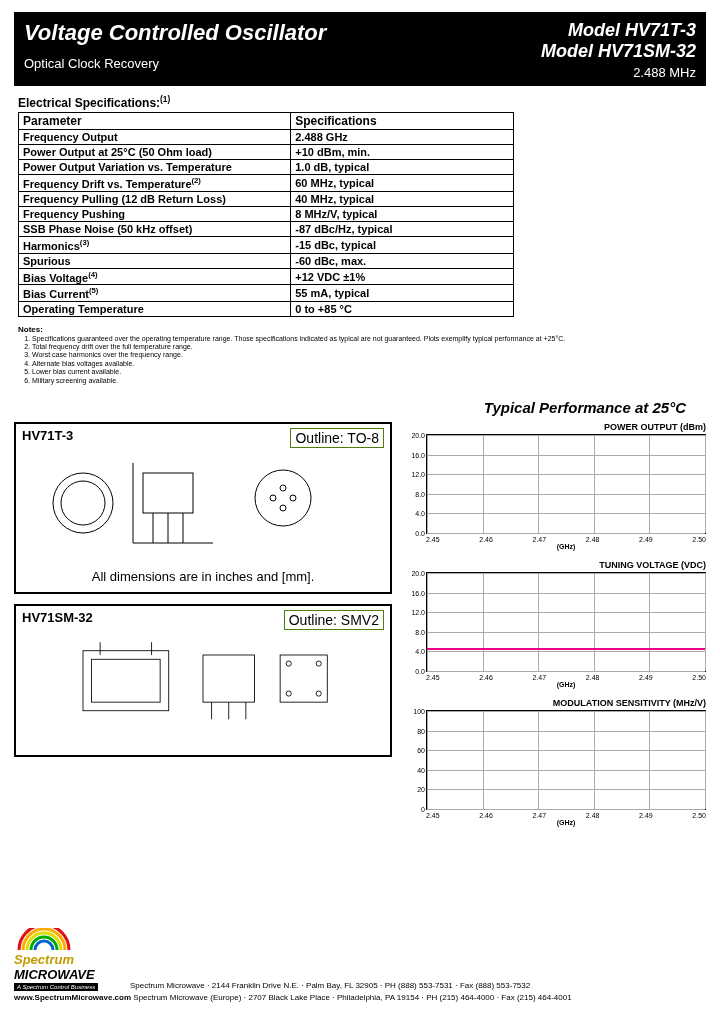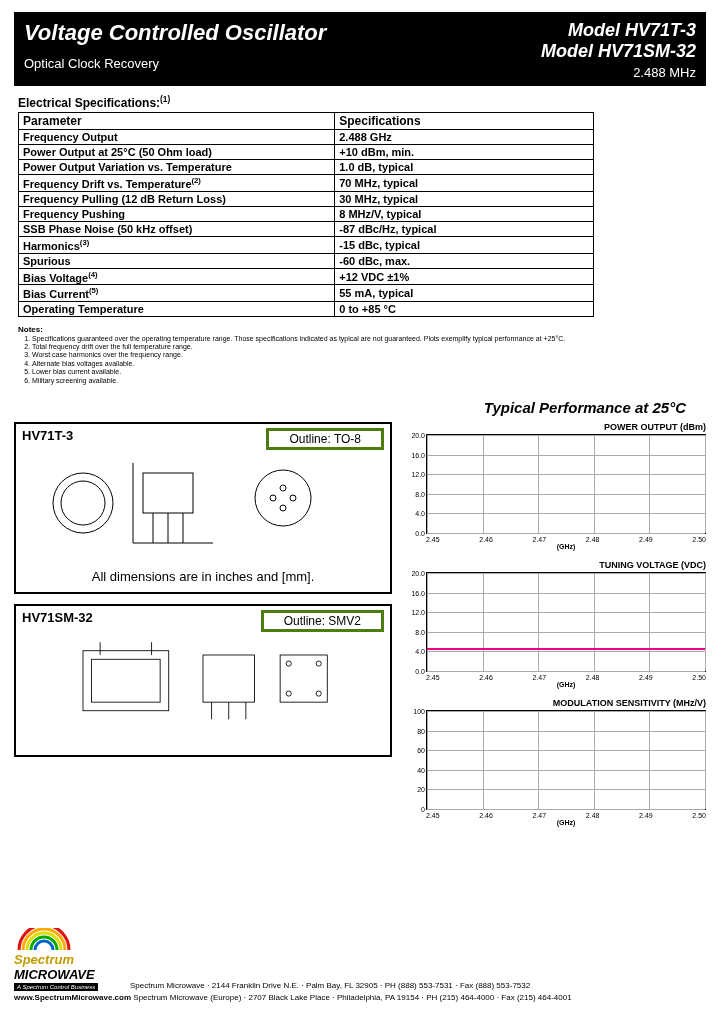--- a/index.html
+++ b/index.html
@@ -43,21 +43,21 @@
     font-size: 13px;
     margin-top: 4px;
   }
   .spec-heading {
     font-weight: bold;
     font-size: 12px;
     margin: 8px 0 2px 4px;
   }
   table.spec {
     border-collapse: collapse;
-    width: 576px;
+    width: 496px;
     margin-left: 4px;
   }
   table.spec td, table.spec th {
     border: 1px solid #000;
     padding: 1px 4px;
     font-size: 11px;
     font-weight: bold;
     text-align: left;
     background: #fff;
   }
@@ -87,23 +87,23 @@
     padding: 4px 6px 8px 6px;
     position: relative;
   }
   .dbox .dlabel {
     font-weight: bold;
     font-size: 13px;
   }
   .dbox .outline {
     position: absolute;
     right: 6px; top: 4px;
-    border: 3px solid #4d7c0f;
-    font-size: 12px;
-    padding: 1px 20px;
+    border: 1px solid #4d7c0f;
+    font-size: 14px;
+    padding: 1px 4px;
     background: #fff;
   }
   .dbox svg { width: 100%; height: 120px; }
   .dim-note {
     text-align: center;
     font-size: 13px;
     margin-top: 4px;
   }
   .charts { flex: 1; }
   .chart-block { margin-bottom: 10px; }
@@ -203,25 +203,25 @@
       <tr>
         <td>Power Output at 25°C (50 Ohm load)</td>
         <td>+10 dBm, min.</td>
       </tr>
       <tr>
         <td>Power Output Variation vs. Temperature</td>
         <td>1.0 dB, typical</td>
       </tr>
       <tr>
         <td>Frequency Drift vs. Temperature<sup>(2)</sup></td>
-        <td>70  MHz, typical</td>
+        <td>60  MHz, typical</td>
       </tr>
       <tr>
         <td>Frequency Pulling (12 dB Return Loss)</td>
-        <td>30 MHz, typical</td>
+        <td>40 MHz, typical</td>
       </tr>
       <tr>
         <td>Frequency Pushing</td>
         <td>8 MHz/V, typical</td>
       </tr>
       <tr>
         <td>SSB Phase Noise (50 kHz offset)</td>
         <td>-87 dBc/Hz, typical</td>
       </tr>
       <tr>

